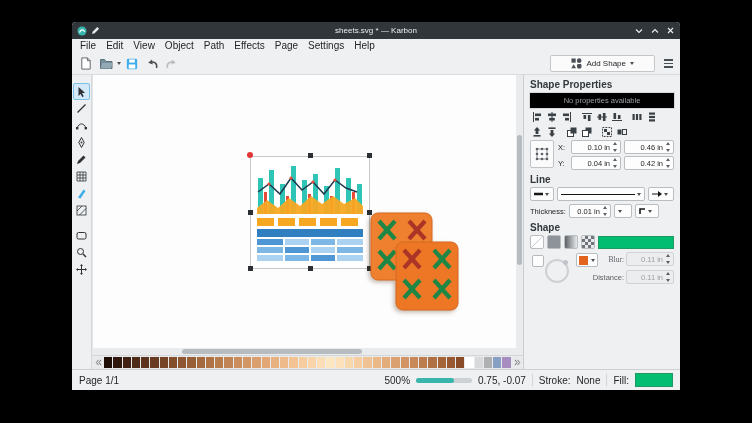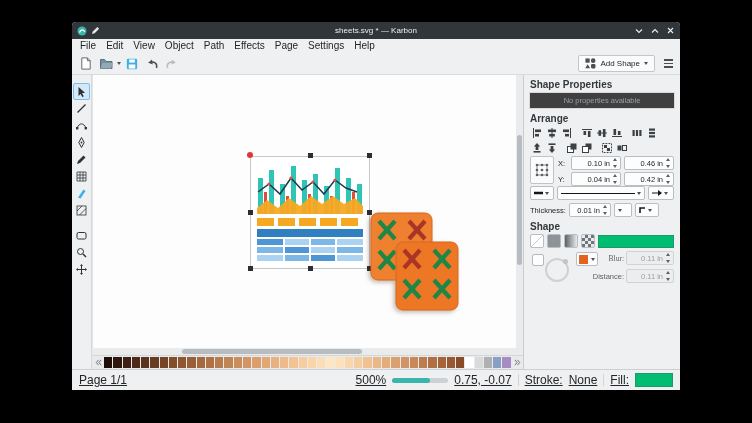--- a/index.html
+++ b/index.html
@@ -15,21 +15,21 @@
   .tb-controls{position:absolute;right:6px;top:0;height:17px;display:flex;align-items:center;gap:8px;}
   .tb-controls svg{display:block;}
   
   .menubar{height:14px;display:flex;align-items:center;padding-left:3px;background:#eff0f1;flex:0 0 auto;}
   .mi{font-size:10px;padding:11px 5px;line-height:14px;cursor:default;}
   
   .toolbar{height:21px;display:flex;align-items:center;padding:0 5px;gap:2px;border-bottom:1px solid #d9dcde;flex:0 0 auto;}
   .tbtn{width:18px;height:17px;display:flex;align-items:center;justify-content:center;border-radius:2px;}
   .chev{width:0;height:0;border-left:2.5px solid transparent;border-right:2.5px solid transparent;border-top:3.5px solid #4a4f54;}
   .addshape{margin-left:auto;height:15px;display:flex;align-items:center;gap:4px;background:#fbfbfc;
-            border:1px solid #c3c7ca;border-radius:2px;padding:0 6px;font-size:8px;}
+            border:1px solid #c3c7ca;border-radius:2px;padding:0 20px;font-size:8px;}
   .overflow-btn{width:14px;height:15px;display:flex;flex-direction:column;justify-content:center;gap:2px;align-items:center;margin-left:4px;}
   .overflow-btn i{display:block;width:9px;height:1.4px;background:#4a4f54;}
   
   .main{flex:1;display:flex;min-height:0;}
   .tools{width:19px;border-right:1px solid #d5d8da;background:#eff0f1;display:flex;flex-direction:column;
          align-items:center;padding-top:8px;flex:0 0 auto;}
   .tool{width:17px;height:17px;display:flex;align-items:center;justify-content:center;border-radius:2px;border:1px solid transparent;box-sizing:border-box;}
   .tool.active{background:#d3e9f9;border-color:#7cbfe9;}
   .tool-gap{height:8px;}
   
@@ -46,21 +46,21 @@
   .hscroll .thumb{position:absolute;left:90px;top:1px;width:180px;height:5px;background:#b7bcc0;border-radius:2.5px;}
   
   .palette{height:13px;background:#e9eaeb;border-top:1px solid #d4d6d8;display:flex;align-items:center;padding:0 2px;gap:2px;flex:0 0 auto;}
   .pal-arrow{width:8px;height:11px;display:flex;align-items:center;justify-content:center;}
   .swatches{flex:1;height:11px;display:flex;gap:1px;overflow:hidden;}
   .sw{flex:1;height:11px;}
   
   .panel{width:156px;background:#eff0f1;border-left:1px solid #c9cdd0;font-size:7.5px;overflow:hidden;flex:0 0 auto;}
   .dock-head{height:13px;background:#494f54;color:#fcfcfc;display:flex;align-items:center;gap:4px;padding:0 5px;font-size:7.5px;}
   .sec-title{font-weight:bold;font-size:10px;color:#33383c;margin:4px 0 2px 6px;}
-  .empty-box{margin:1px 5px;background:#404040;border:1px solid #d6d8da;color:#9aa0a4;
+  .empty-box{margin:1px 5px;background:#000000;border:1px solid #d6d8da;color:#9aa0a4;
              text-align:center;padding:3px 7px;font-size:7.5px;}
   .btn-row{display:flex;align-items:center;padding-left:6px;margin-bottom:2px;gap:1px;}
   .abtn{width:14px;height:13px;display:flex;align-items:center;justify-content:center;border-radius:2px;}
   .abtn.grp{margin-left:5px;}
   .geo{display:flex;padding:0 6px;gap:4px;}
   .anchor{width:22px;height:26px;border:1px solid #bfc4c8;background:#fbfbfc;border-radius:2px;
           display:flex;align-items:center;justify-content:center;}
   .geo-grid{flex:1;display:grid;grid-template-columns:10px 1fr 1fr;grid-auto-rows:14px;gap:2px 3px;align-items:center;}
   .geo-grid label{font-size:7.5px;}
   .spin{height:14px;background:#fdfdfd;border:1px solid #b9bec3;border-radius:2px;display:flex;
@@ -84,21 +84,21 @@
   .checkbox{position:absolute;left:2px;top:3px;width:10px;height:10px;background:#fdfdfd;border:1px solid #b4b9be;border-radius:2px;}
   .angle-circle{position:absolute;left:15px;top:7px;width:24px;height:24px;border:2.5px solid #ced1d4;border-radius:50%;box-sizing:border-box;}
   .angle-circle i{position:absolute;right:-1px;top:-1px;width:5px;height:5px;background:#c0c4c8;border-radius:50%;}
   .shadow-color{position:absolute;left:46px;top:1px;width:22px;height:14px;border:1px solid #b9bec3;border-radius:2px;
                 display:flex;align-items:center;justify-content:space-between;padding:0 2px;box-sizing:border-box;background:#fdfdfd;}
   .shadow-color i{display:block;width:9px;height:9px;}
   .sh-label{position:absolute;font-size:7.5px;color:#595f64;text-align:right;width:40px;}
   .sh-spin{position:absolute;width:48px;}
   
   .statusbar{height:20px;border-top:1px solid #cdd0d3;background:#eff0f1;display:flex;align-items:center;
-             padding:0 7px;font-size:12px;gap:6px;flex:0 0 auto;text-decoration:underline;}
+             padding:0 7px;font-size:10px;gap:6px;flex:0 0 auto;}
   .sb-spacer{flex:1;}
   .vsep{width:1px;height:12px;background:#d2d5d8;}
   .zoom-slider{width:56px;height:5px;background:#cdd1d4;border-radius:2.5px;position:relative;}
   .zoom-slider i{position:absolute;left:0;top:0;height:5px;width:38px;border-radius:2.5px;display:block;}
   .sb-fill-swatch{width:36px;height:12px;border:1px solid #1d9a63;}
   svg{display:block;}
 </style>
 </head>
 <body>
 
@@ -443,21 +443,20 @@
             </svg>
         </span>
       </div>
     </div>
 
     <div class="panel">
 
       <div class="sec-title">Shape Properties</div>
       <div class="empty-box">No properties available</div>
 
-      <div class="sec-title">Arrange</div>
       <div class="btn-row">
         <span class="abtn">
             <svg width="10" height="10" viewBox="0 0 10 10">
               <path d="M1.5 0v10" stroke="#3b4045"></path>
               <rect x="3" y="1.5" width="6" height="2.6" fill="#3b4045"></rect>
               <rect x="3" y="5.9" width="4" height="2.6" fill="#3b4045"></rect>
             </svg>
           </span>
         <span class="abtn">
             <svg width="10" height="10" viewBox="0 0 10 10">
@@ -581,20 +580,21 @@
               <span class="val">0.04 in</span>
               <span class="spin-arr"></span>
             </div>
           <div class="spin">
               <span class="val">0.42 in</span>
               <span class="spin-arr"></span>
             </div>
         </div>
       </div>
 
+      <div class="sec-title">Line</div>
       <div class="row">
         <div class="combo" style="width:24px">
           <svg width="9" height="6" viewBox="0 0 9 6">
               <path d="M0 3h9" stroke="#14171a" stroke-width="2.4"></path>
             </svg>
           <span class="chev"></span>
         </div>
         <div class="combo" style="flex:1">
           <span class="line-sample"></span>
           <span class="chev"></span>

